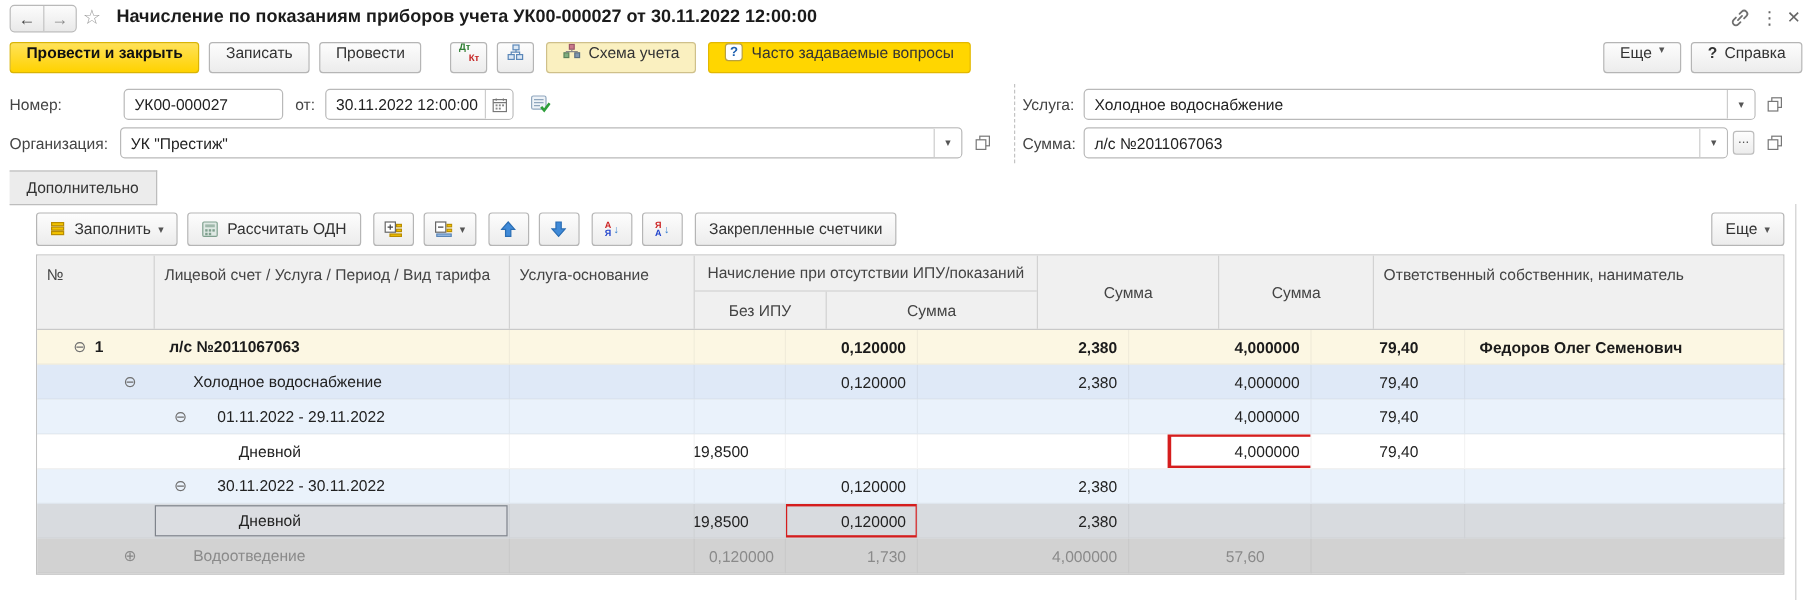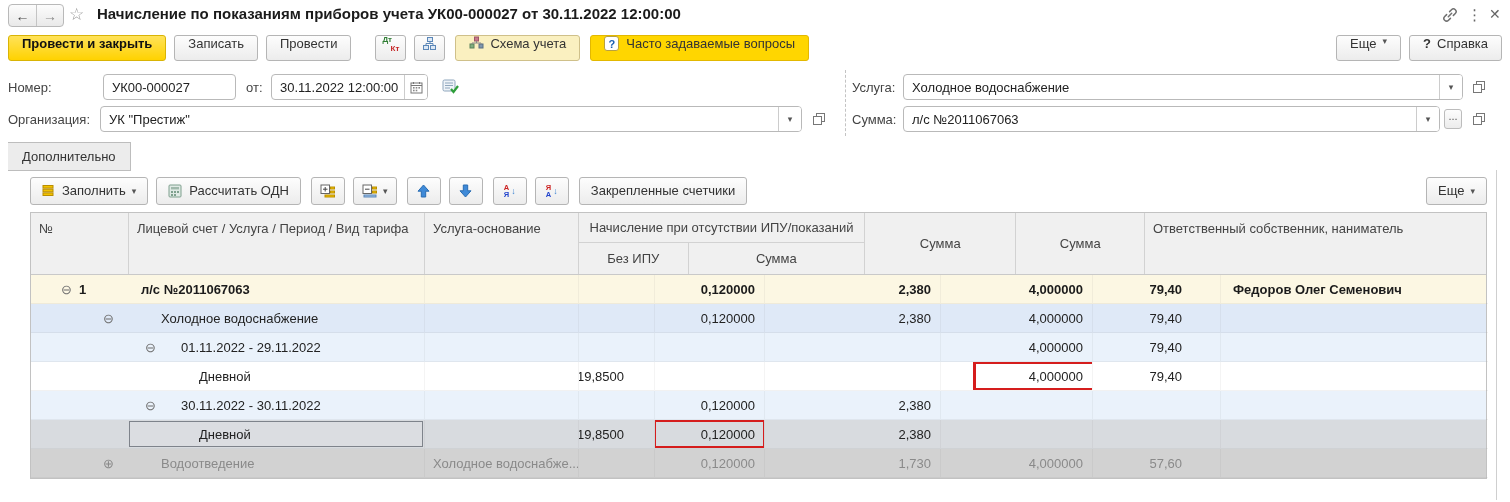--- a/index.html
+++ b/index.html
@@ -484,21 +484,20 @@
     <div class="td num-r c-obj"></div>
     <div class="td num-r c-s2"></div>
     <div class="td c-owner"></div>
   </div>
 
   <div class="row bgdis">
     <div class="td tree lvl2">
       <span class="expander">⊕</span>
       <span class="tlabel">Водоотведение</span>
     </div>
-    <div class="td c-osn">Холодное водоснабже...</div>
     <div class="td num-r c-tarif"></div>
     <div class="td num-r c-bez">0,120000</div>
     <div class="td num-r c-s1">1,730</div>
     <div class="td num-r c-obj">4,000000</div>
     <div class="td num-r c-s2">57,60</div>
     <div class="td c-owner"></div>
   </div>
 </div>
 
 <div class="vline"></div>

